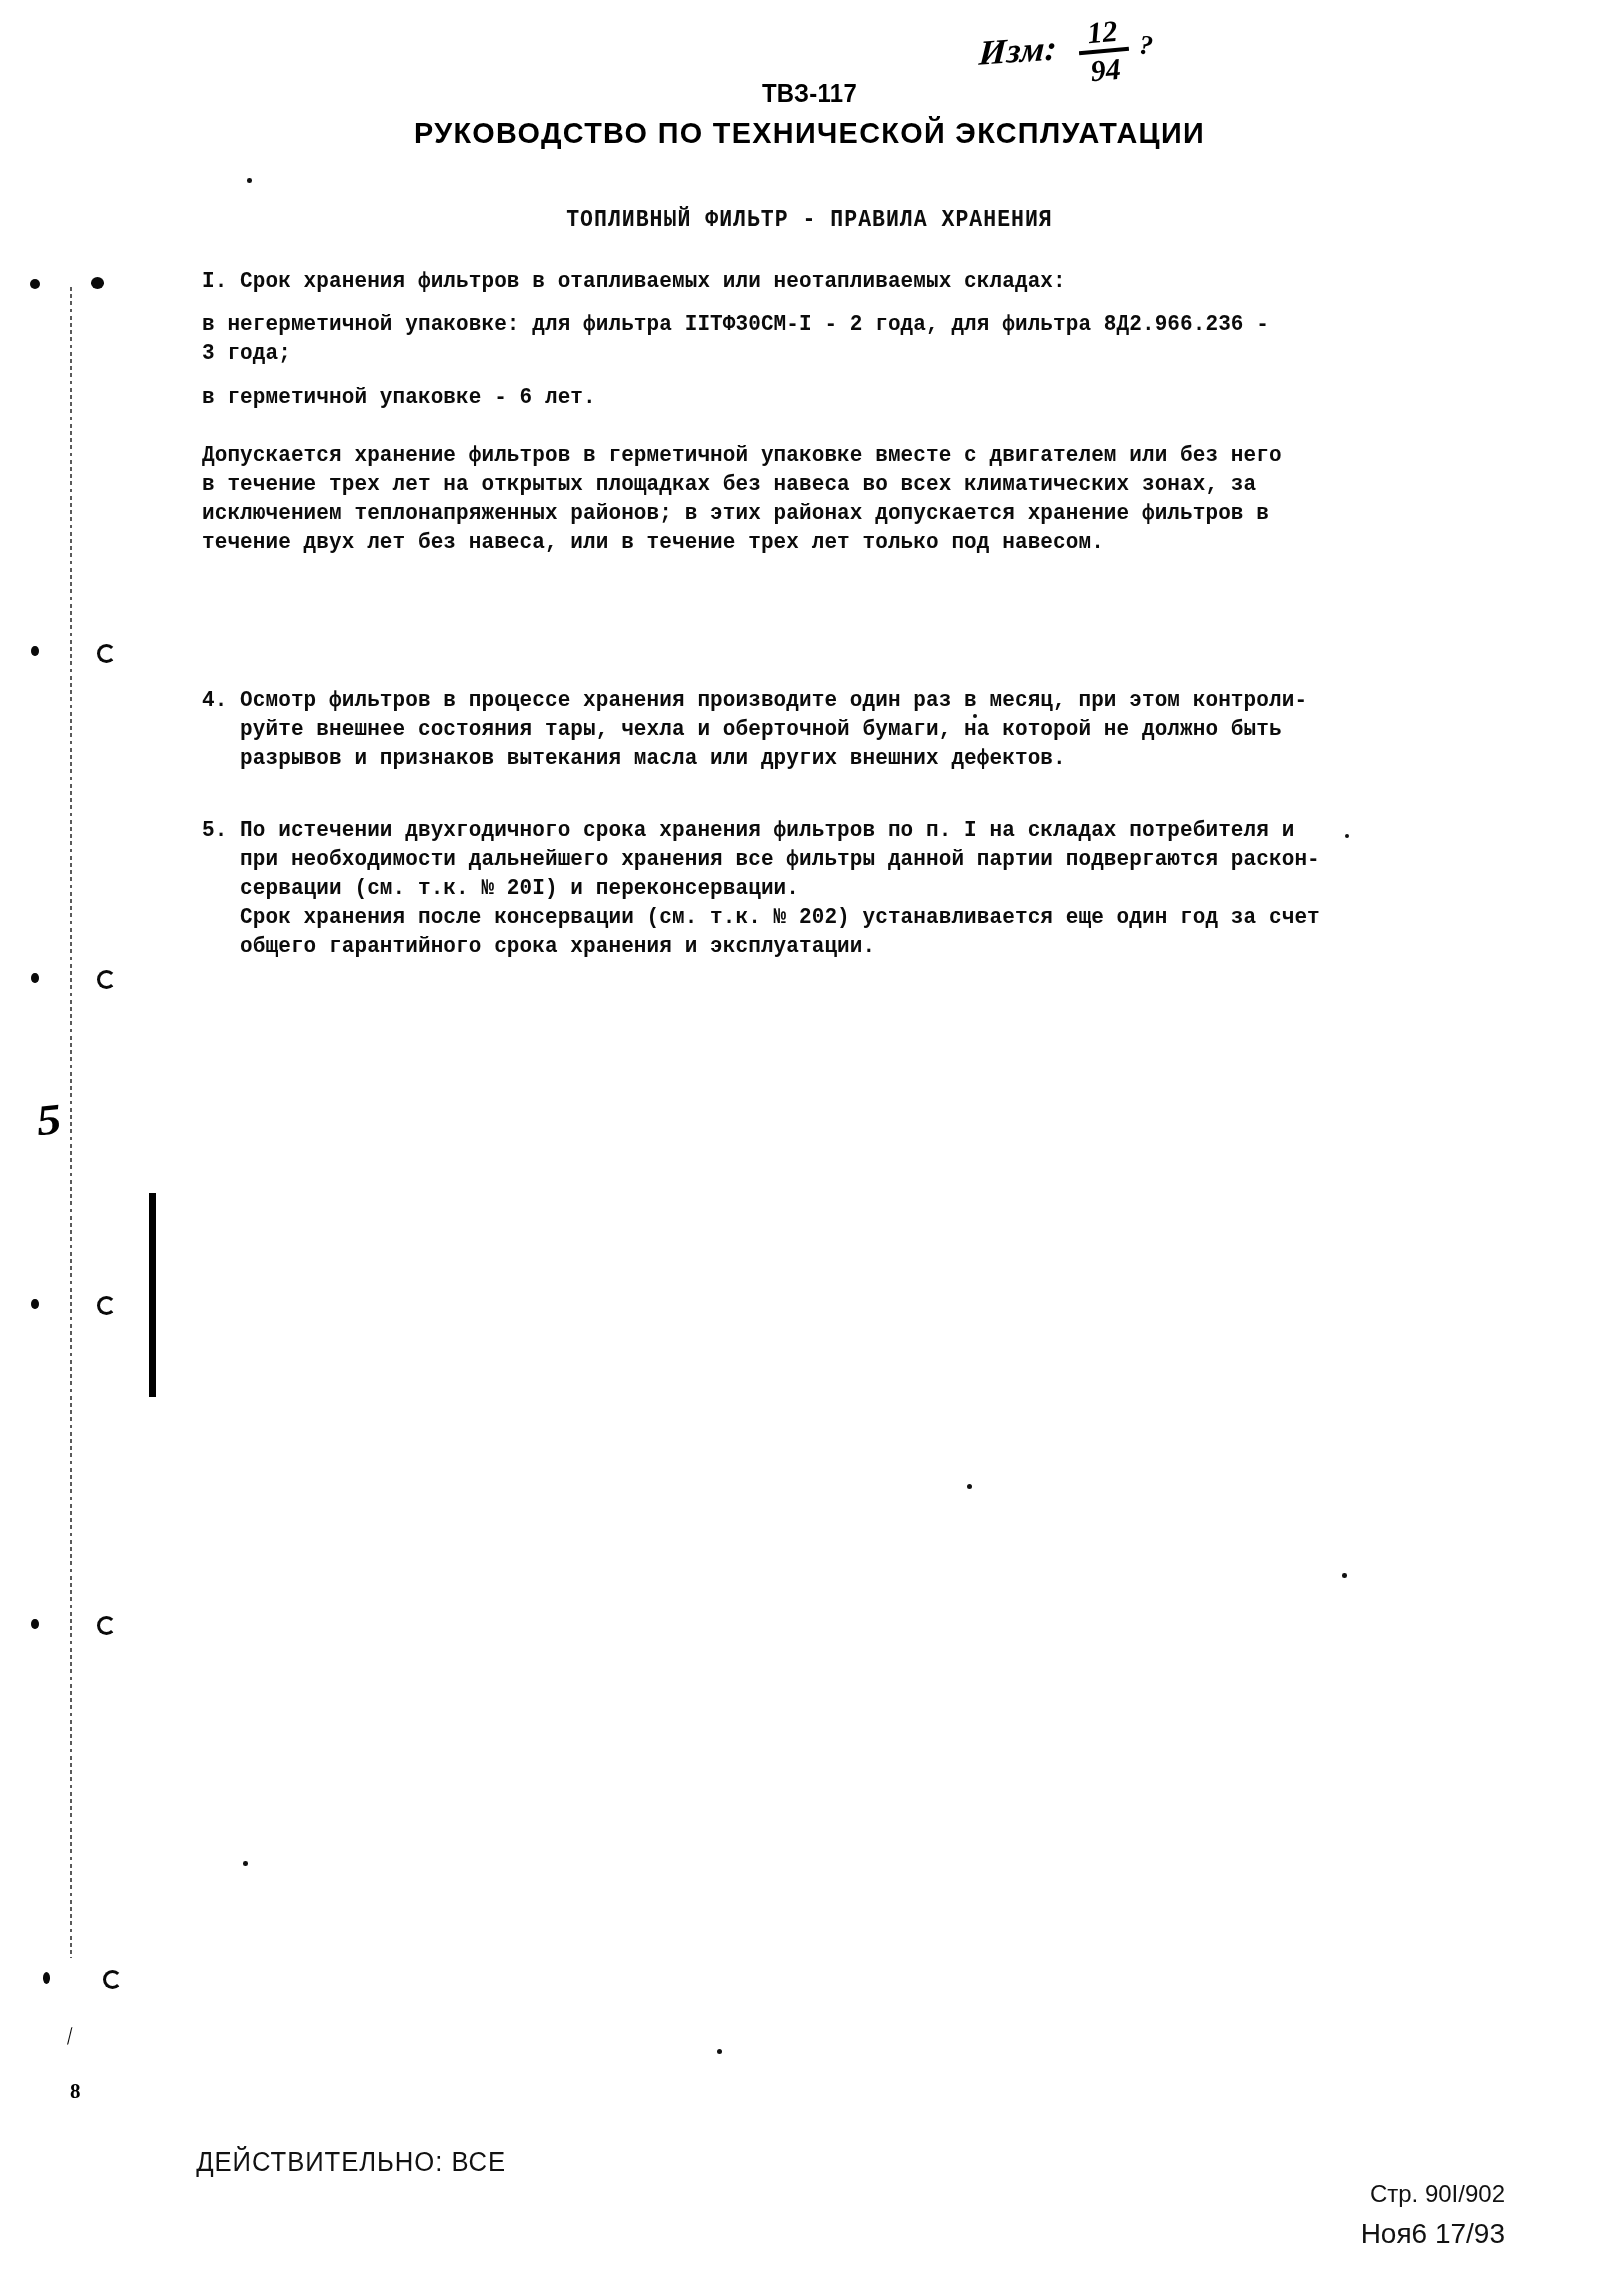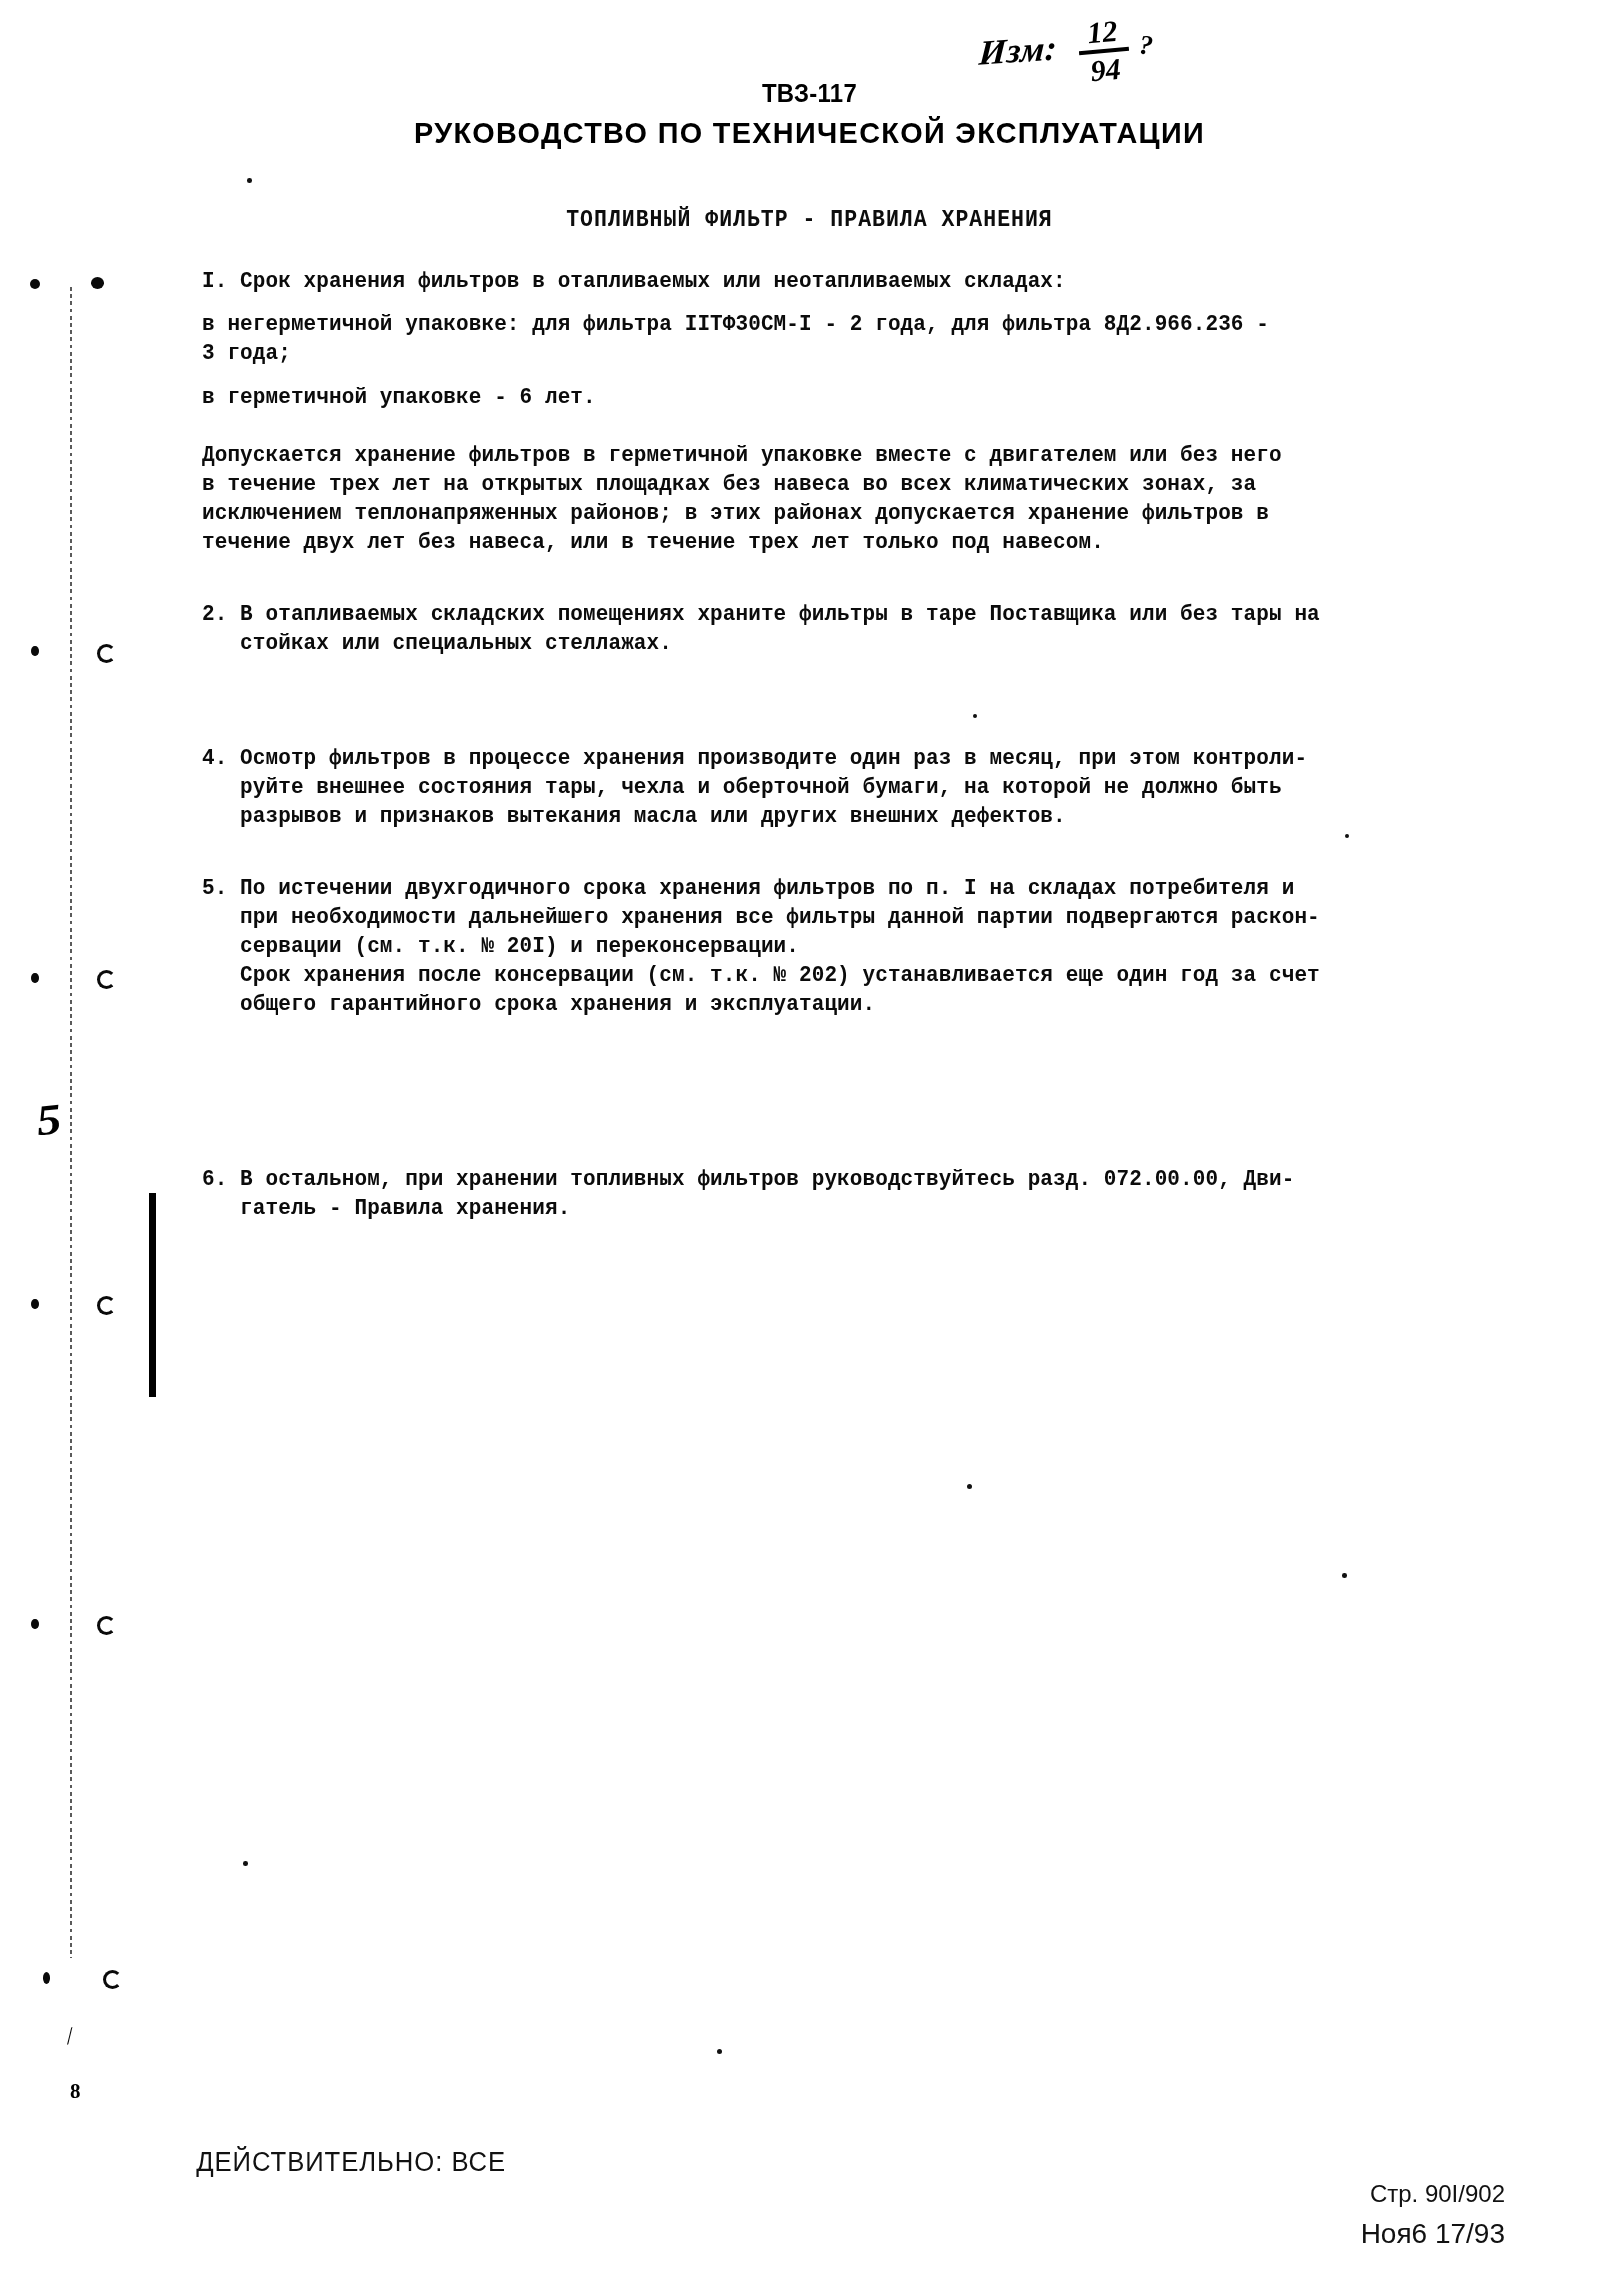--- a/index.html
+++ b/index.html
@@ -311,24 +311,20 @@
       <div class="line">в герметичной упаковке - 6 лет.</div>
       <div class="gap-m"></div>
       <div class="line">Допускается хранение фильтров в герметичной упаковке вместе с двигателем или без него</div>
       <div class="line">в течение трех лет на открытых площадках без навеса во всех климатических зонах, за</div>
       <div class="line">исключением теплонапряженных районов; в этих районах допускается хранение фильтров в</div>
       <div class="line">течение двух лет без навеса, или в течение трех лет только под навесом.</div>
     </div>
 
     <div class="gap-l"></div>
 
-    <div class="item">
-      <div class="line">2. В отапливаемых складских помещениях храните фильтры в таре Поставщика или без тары на</div>
-      <div class="line">   стойках или специальных стеллажах.</div>
-    </div>
 
     <div class="gap-l"></div>
 
 
     <div class="gap-l"></div>
 
     <div class="item">
       <div class="line">4. Осмотр фильтров в процессе хранения производите один раз в месяц, при этом контроли-</div>
       <div class="line">   руйте внешнее состояния тары, чехла и оберточной бумаги, на которой не должно быть</div>
       <div class="line">   разрывов и признаков вытекания масла или других внешних дефектов.</div>
@@ -339,24 +335,20 @@
     <div class="item">
       <div class="line">5. По истечении двухгодичного срока хранения фильтров по п. I на складах потребителя и</div>
       <div class="line">   при необходимости дальнейшего хранения все фильтры данной партии подвергаются раскон-</div>
       <div class="line">   сервации (см. т.к. № 20I) и переконсервации.</div>
       <div class="line">   Срок хранения после консервации (см. т.к. № 202) устанавливается еще один год за счет</div>
       <div class="line">   общего гарантийного срока хранения и эксплуатации.</div>
     </div>
 
     <div class="gap-xxl"></div>
 
-    <div class="item">
-      <div class="line">6. В остальном, при хранении топливных фильтров руководствуйтесь разд. 072.00.00, Дви-</div>
-      <div class="line">   гатель - Правила хранения.</div>
-    </div>
 
   </div>
 
   <div class="footer-valid">ДЕЙСТВИТЕЛЬНО: ВСЕ</div>
   <div class="footer-pages">Стр. 90I/902</div>
   <div class="footer-date">Ноя6 17/93</div>
 
 </div>
 
 

